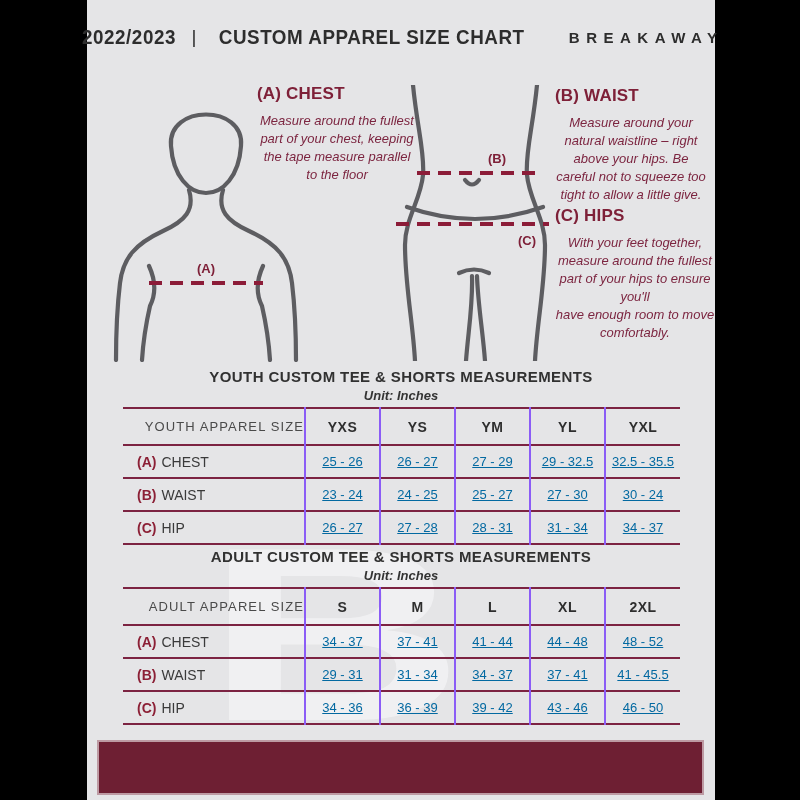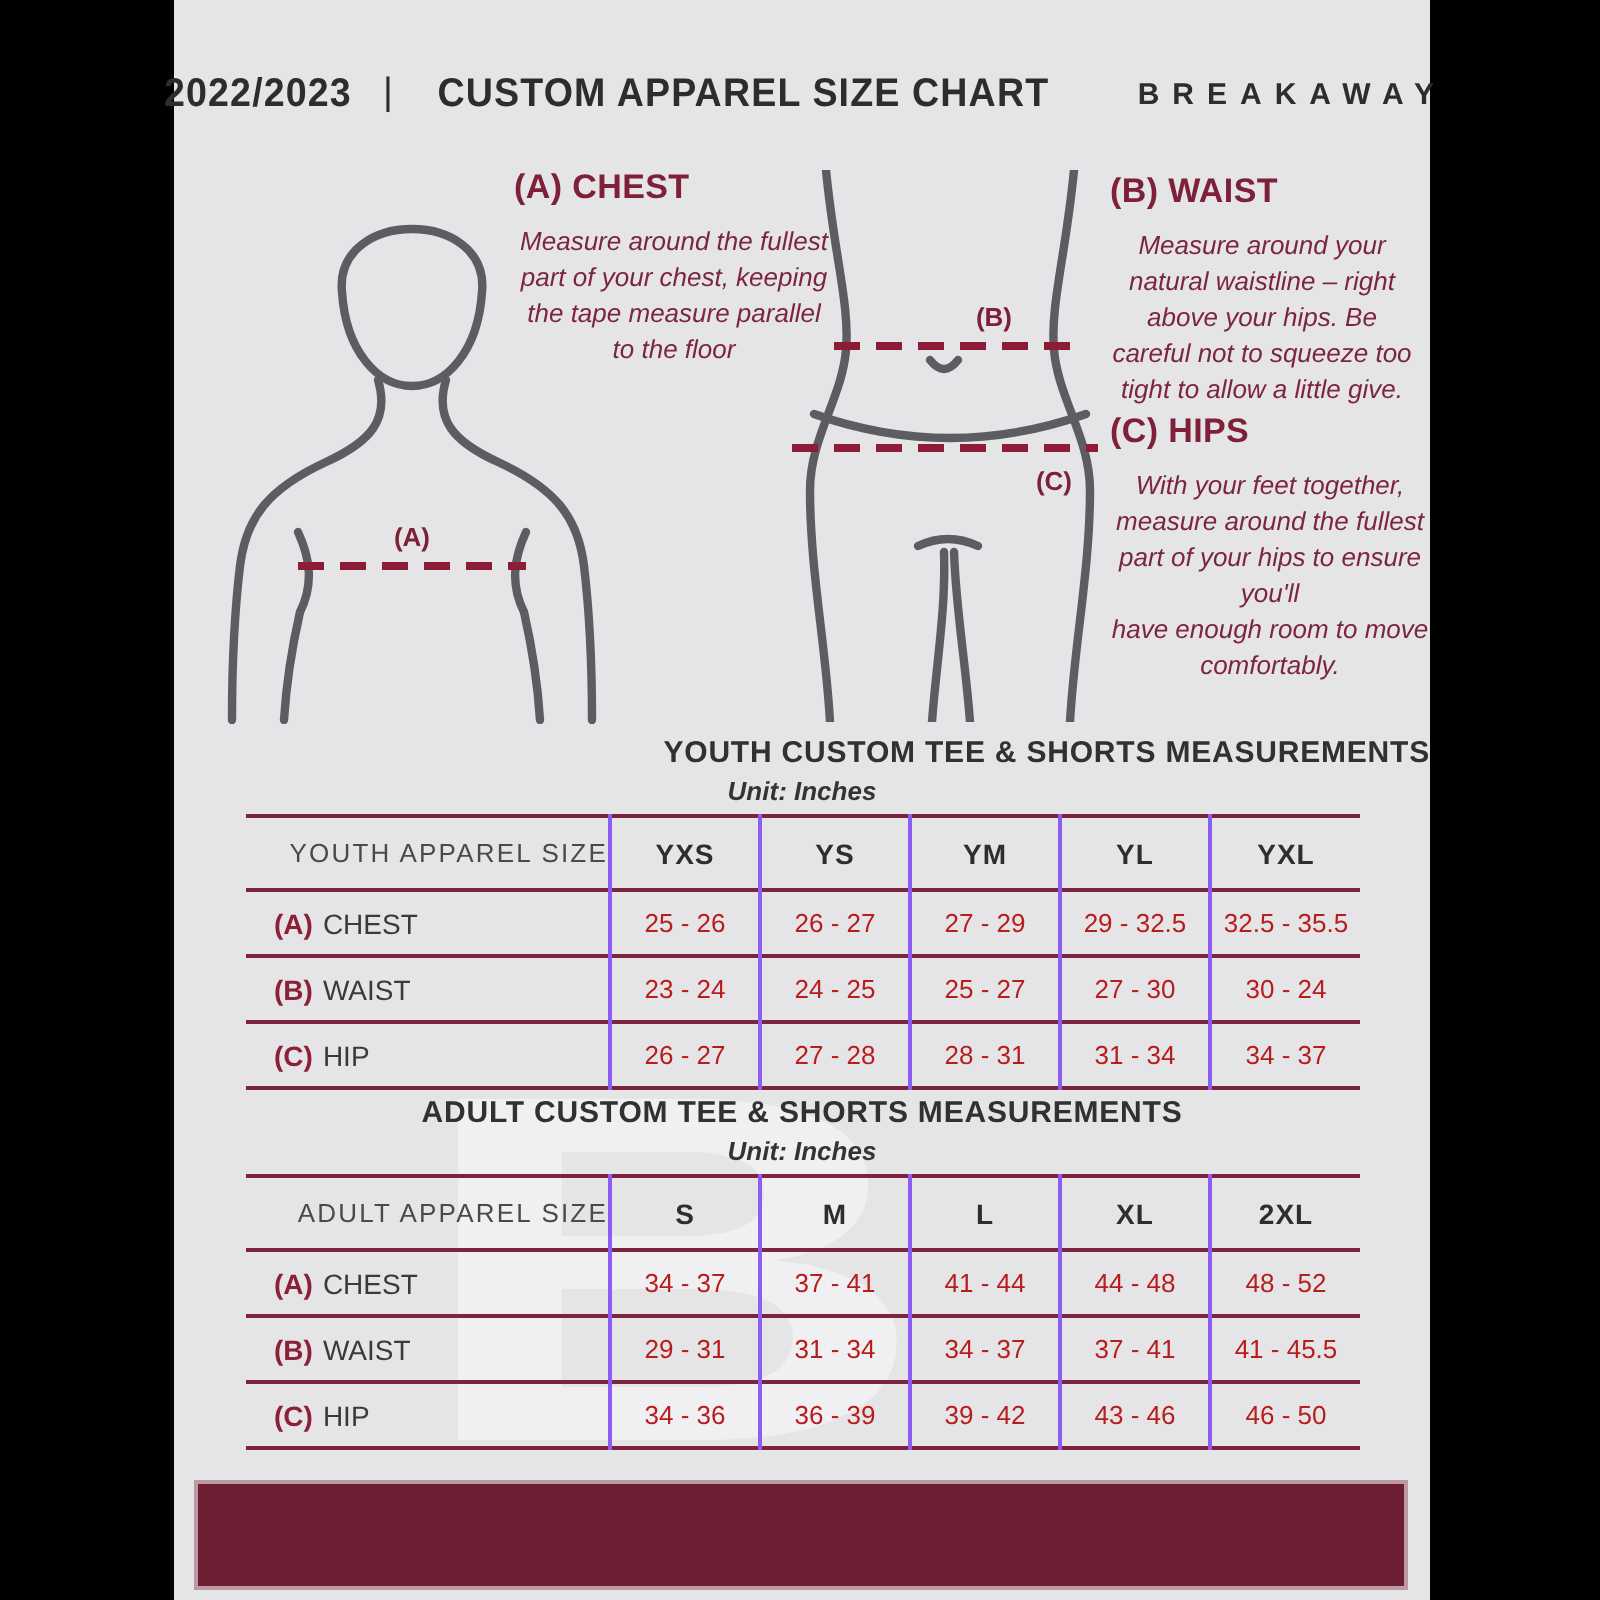--- a/index.html
+++ b/index.html
@@ -1,21 +1,21 @@
 <!DOCTYPE html>
 <html><head>
 <meta charset="utf-8">
 <style>
   html, body { margin:0; padding:0; width:800px; height:800px; overflow:hidden; }
   body { background:#000; font-family:"Liberation Sans", sans-serif; position:relative; }
   .canvas { position:absolute; left:0; top:0; width:800px; height:800px; background:#000; overflow:hidden; }
   .page { position:absolute; left:87px; top:0; width:628px; height:800px; background:#e5e5e7; }
 
   
-  .header { position:absolute; top:26px; left:0; width:100%; display:flex; justify-content:center; align-items:center; gap:13px; }
+  .header { position:absolute; top:16px; left:0; width:100%; display:flex; justify-content:center; align-items:center; gap:13px; }
   .hdr-year, .hdr-title { font-size:20px; font-weight:bold; letter-spacing:0.6px; color:#2d2d2d; white-space:nowrap; transform:scaleX(0.94); }
   .hdr-sep { font-size:19px; color:#2d2d2d; font-weight:normal; }
   .logo-mark { width:42px; height:42px; margin-left:8px; }
   .brand { font-size:15px; font-weight:bold; letter-spacing:6.5px; color:#2d2d2d; white-space:nowrap; }
 
   
   .fig { position:absolute; }
   .guide-block { position:absolute; z-index:2; }
   .guide-h { font-size:17px; font-weight:bold; color:#7e2038; letter-spacing:0.2px; }
   .guide-p { font-size:13px; font-style:italic; color:#7c2540; line-height:1.38; margin-top:8px; white-space:pre-line;text-align:center; }
@@ -30,21 +30,21 @@
   .size-table tr { border-bottom:2px solid #7c2342; }
   .size-table td { padding:0; vertical-align:middle; }
   .size-table .c-size { border-left:2px solid #8b5cf6; text-align:center; }
   .t-head td { height:35px; }
   .t-row td { height:31px; }
   .c-label { text-align:left; padding-left:14px !important; }
   .t-head .c-label { font-size:13px; color:#4a4a4a; letter-spacing:1.1px;text-align:right; }
   .t-head .c-size { font-size:14px; font-weight:bold; color:#2e2e2e; letter-spacing:0.5px; }
   .t-row .c-label { font-size:14px; color:#3a3a3a; }
   .t-row .key { font-weight:bold; color:#8c2036; margin-right:5px; }
-  .t-row .c-size { font-size:13px; color:#b91c1c; }
+  .t-row .c-size { font-size:13px; color:#0369a1;text-decoration:underline; }
 
   
   .watermark { position:absolute; left:118px; top:538px; font-size:248px; line-height:0.78; font-weight:bold;
                color:rgba(250,250,252,0.55); transform:scaleX(1.45); transform-origin:left top; z-index:1; }
   .footer-bar { position:absolute; left:10px; top:740px; width:603px; height:51px; background:#6e1f33;
                 border:2px solid rgba(255,255,255,0.55); z-index:2; }
 
   svg text { font-family:"Liberation Sans", sans-serif; }
 </style>
 </head>
@@ -109,21 +109,21 @@
       <div class="guide-p">Measure around your natural waistline – right above your hips. Be careful not to squeeze too tight to allow a little give.</div>
     </div>
     <div class="guide-block" style="left:468px; top:206px; width:160px;">
       <div class="guide-h">(C) HIPS</div>
       <div class="guide-p">With your feet together, measure around the fullest part of your hips to ensure you'll
 have enough room to move comfortably.</div>
     </div>
 
     <div class="watermark">B</div>
 
-    <div class="sec-title" style="top:368px;text-align:right;">YOUTH CUSTOM TEE &amp; SHORTS MEASUREMENTS</div>
+    <div class="sec-title" style="top:368px;">YOUTH CUSTOM TEE &amp; SHORTS MEASUREMENTS</div>
     <div class="sec-unit" style="top:388px;">Unit: Inches</div>
 
     <table class="size-table" style="top:407px;">
       <colgroup>
           <col style="width:182px">
           <col style="width:75px">
           <col style="width:75px">
           <col style="width:75px">
           <col style="width:75px">
           <col style="width:75px">

